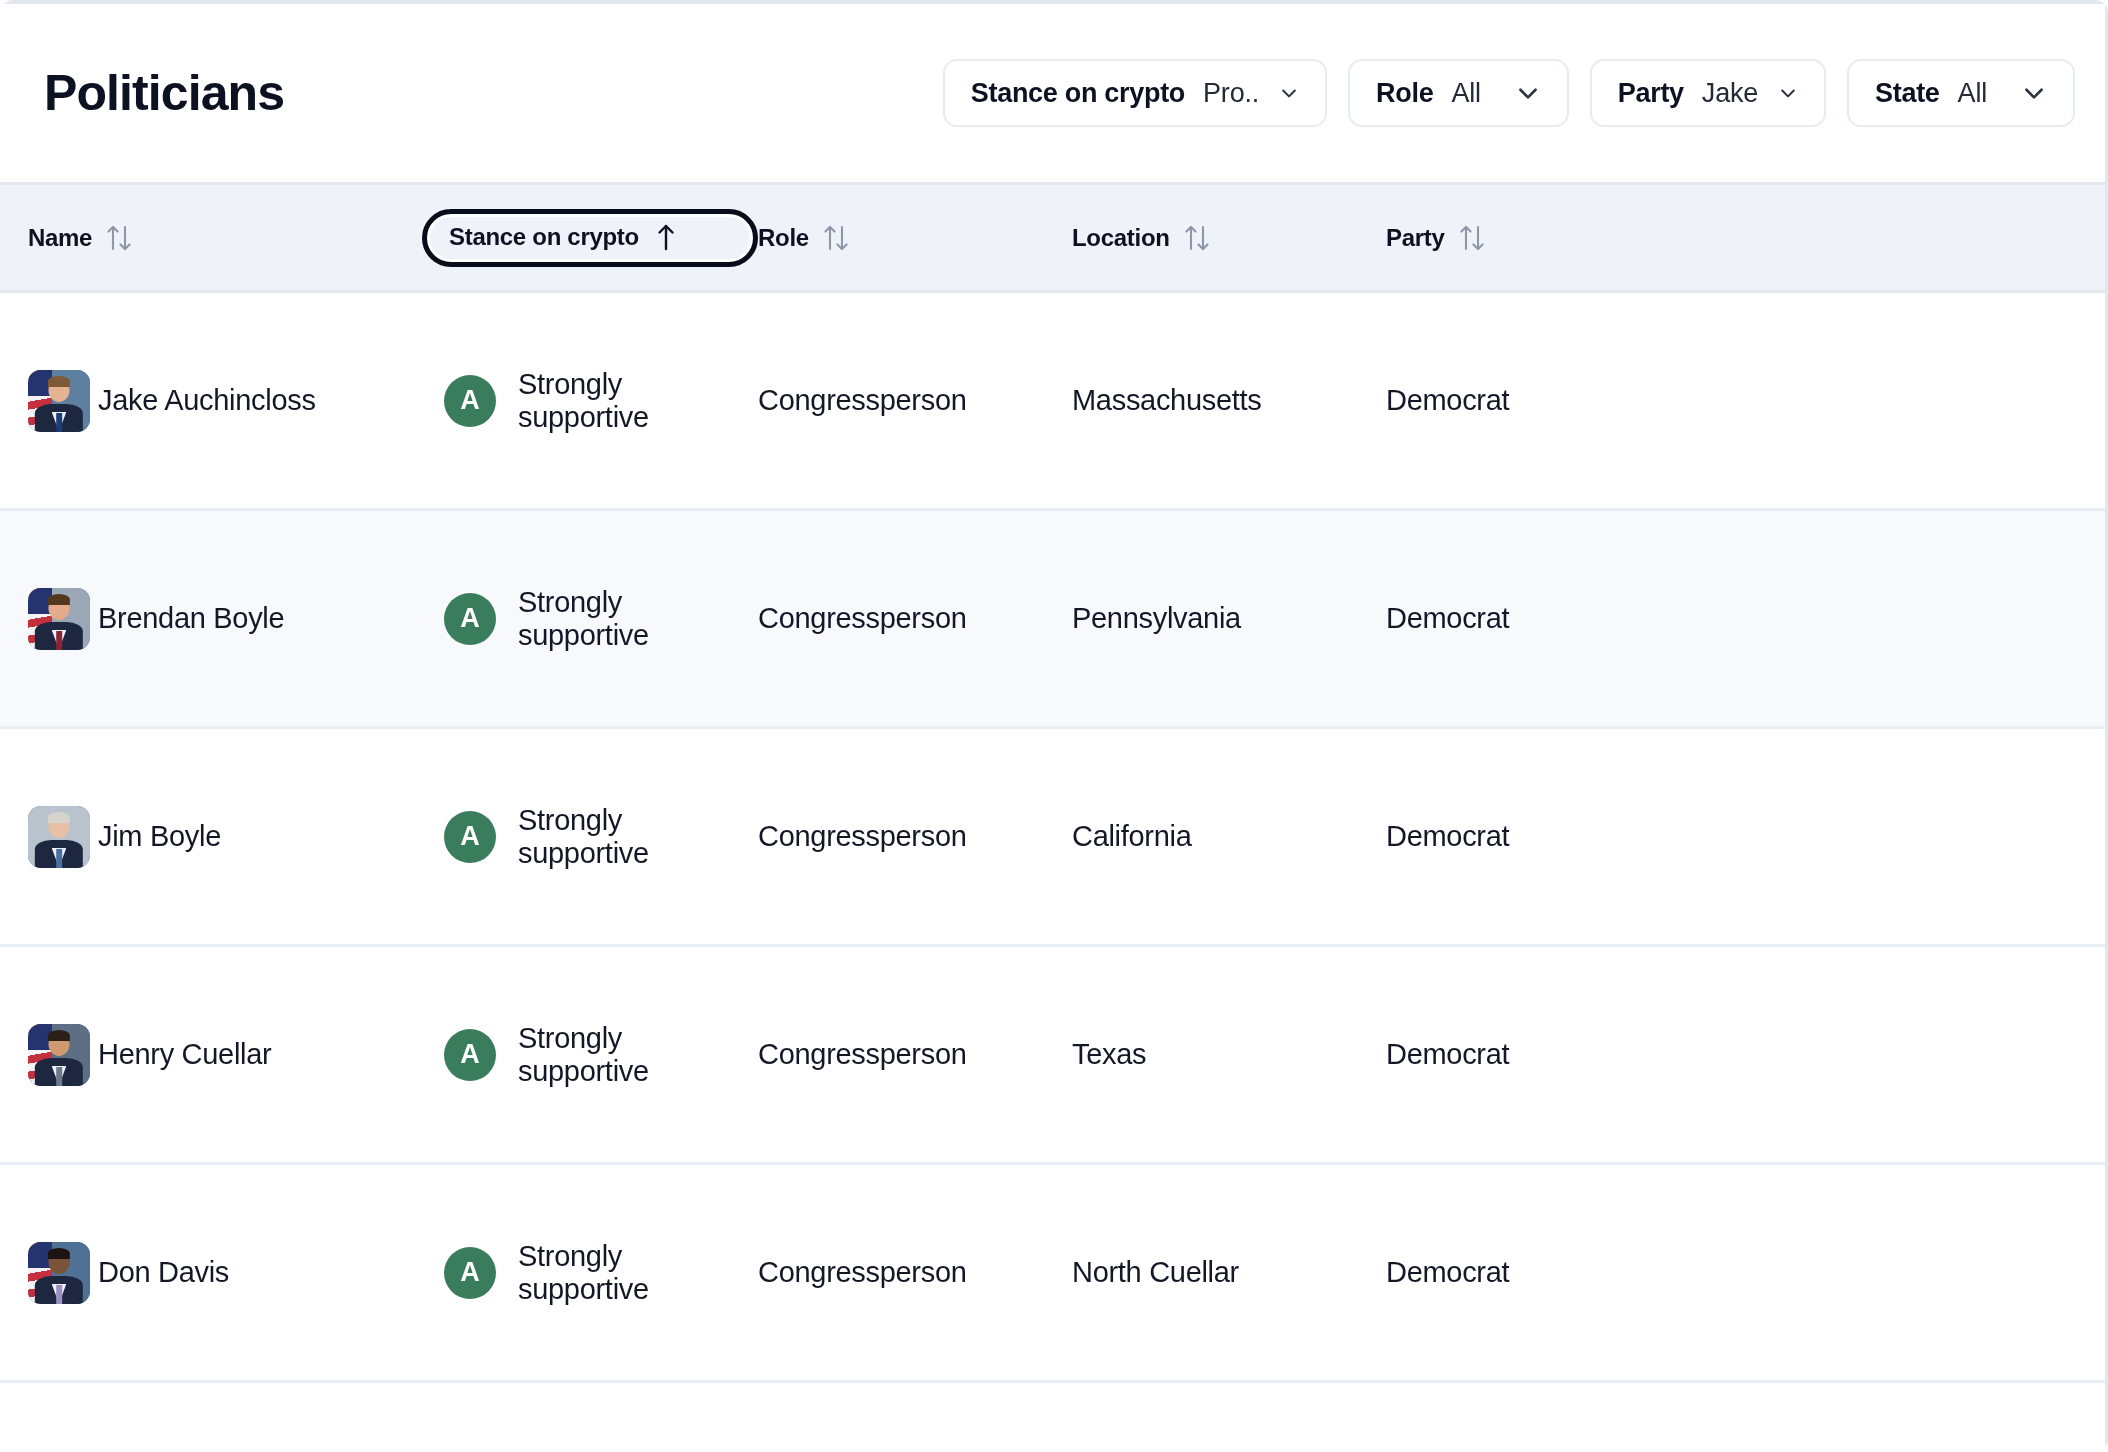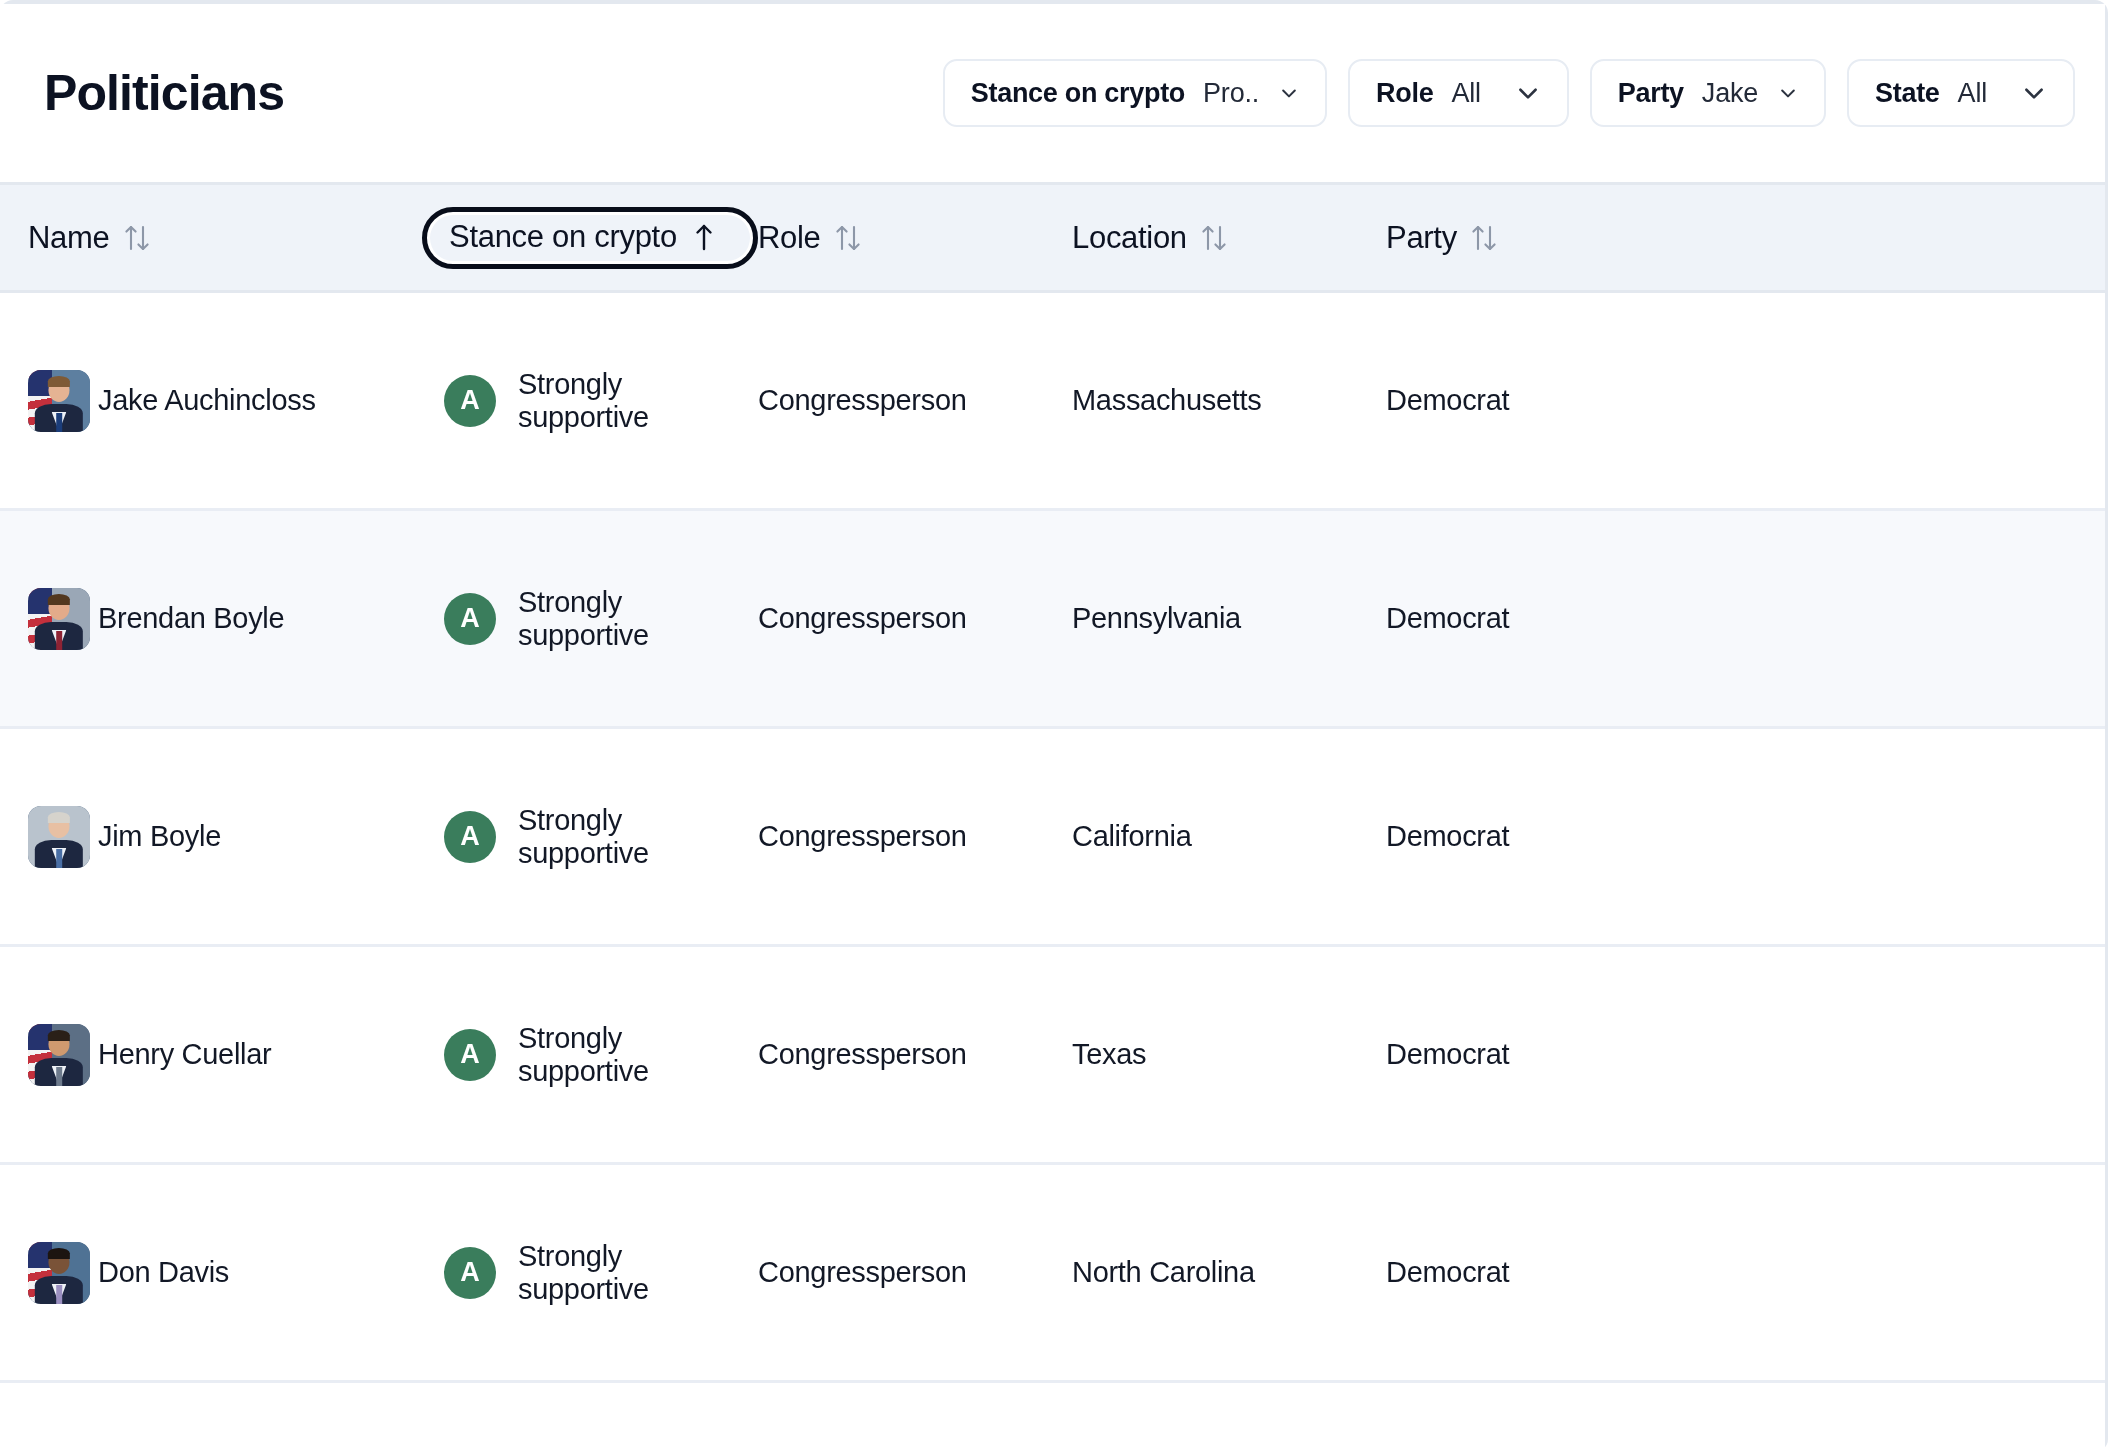--- a/index.html
+++ b/index.html
@@ -100,22 +100,22 @@
     background: #eff3f9;
     border-bottom: 3px solid #e3e8ef;
     display: flex;
     align-items: center;
   }
 
   .th {
     display: flex;
     align-items: center;
     gap: 14px;
-    font-size: 31px;
-    font-weight: 400;
+    font-size: 24px;
+    font-weight: 700;
     color: #0c1222;
     letter-spacing: -0.3px;
     cursor: pointer;
   }
 
   .th-pill {
     border: 5px solid #080d1a;
     border-radius: 999px;
     padding: 7px 22px 9px 22px;
     background: #eff3f9;
@@ -465,21 +465,21 @@
             <span>Don Davis</span>
           </div>
           <div class="cell stance-cell c-stance">
             <span class="stance-badge" style="background: rgb(58, 125, 92);">A</span>
             <span>Strongly supportive</span>
           </div>
           <div class="cell c-role">
             <span>Congressperson</span>
           </div>
           <div class="cell c-location">
-            <span>North Carolina</span>
+            <span>North Cuellar</span>
           </div>
           <div class="cell c-party">
             <span>Democrat</span>
           </div>
         </div>
         <div class="row"></div>
       </div>
   </div>
 
 </div>

